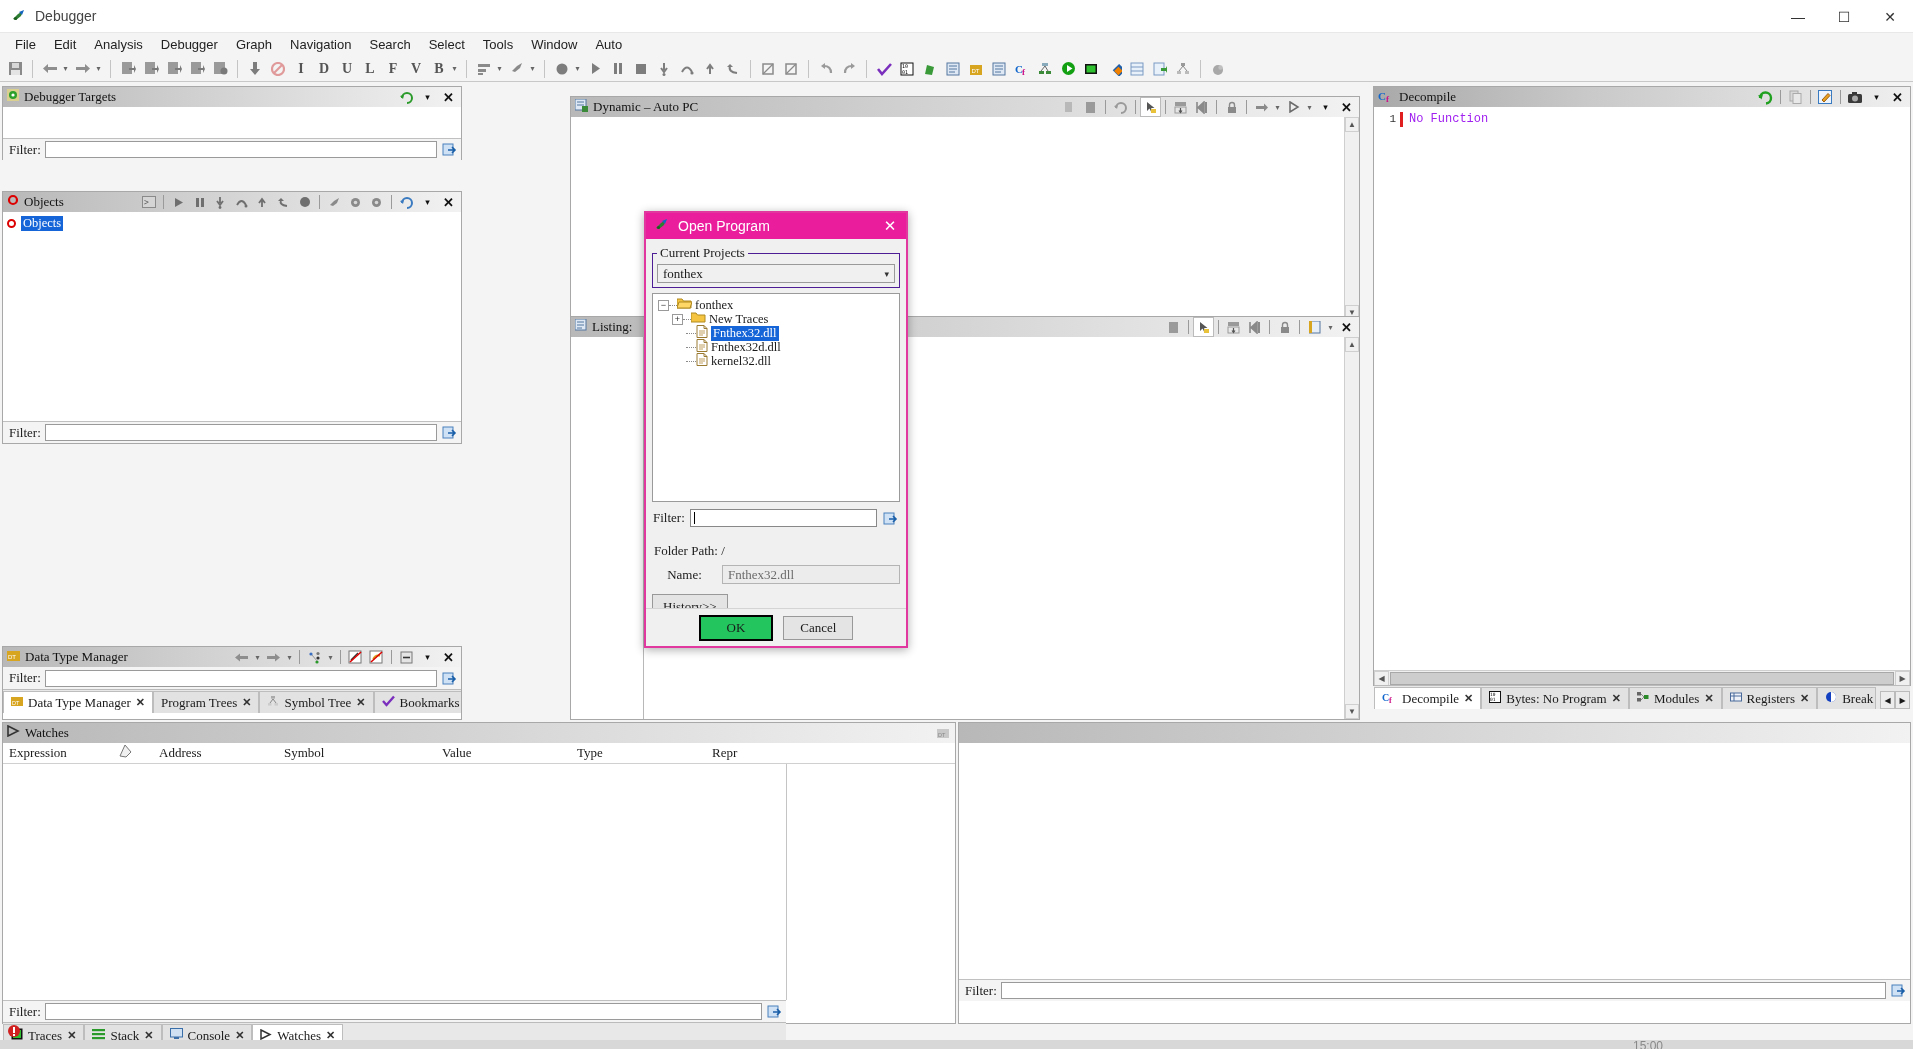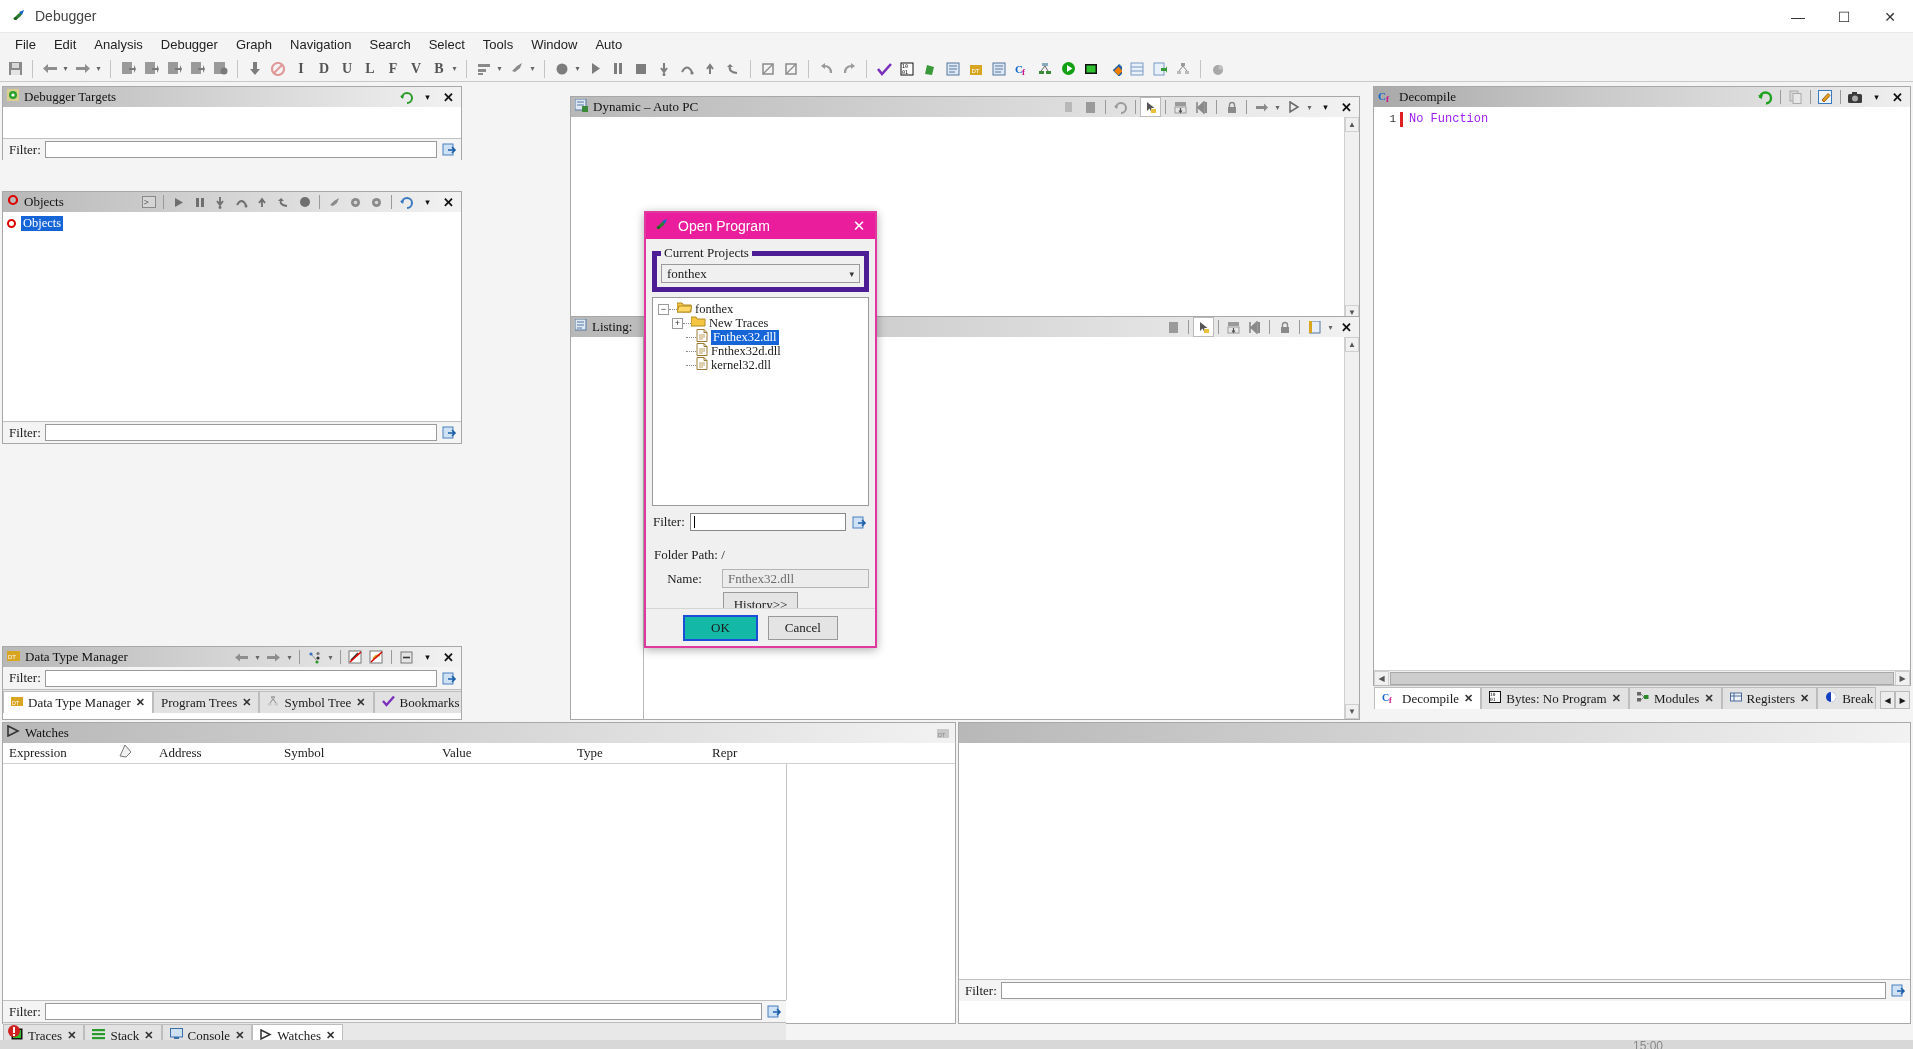--- a/index.html
+++ b/index.html
@@ -99,36 +99,36 @@
   .vscroll .arrow.bot { position: absolute; bottom: 0; left: 0; right: 0; }
   .hscroll { position: absolute; left: 0; right: 0; bottom: 0; height: 15px; background: #f0f0f0;
              border-top: 1px solid #cfcfcf; display: flex; align-items: center; }
   .hscroll .arrow { width: 15px; height: 15px; display:flex; align-items:center; justify-content:center;
                     font-size: 8px; color: #555; border: 1px solid #cfcfcf; }
   .hthumb { height: 13px; background: #cdcdcd; border: 1px solid #a8a8a8; }
 
   
   .overlay { position: absolute; inset: 0; }
   .dialog {
-    position: absolute; left: 644px; top: 211px; width: 233px; height: 437px;
+    position: absolute; left: 644px; top: 211px; width: 264px; height: 437px;
     background: #f0f0f0; border: 2px solid #e0389f;
     box-shadow: 0 2px 9px rgba(0,0,0,.32);
   }
   .dlg-title {
     height: 26px; background: #ea1e9c; display: flex; align-items: center;
     color: #fff; font-family: "Liberation Sans", sans-serif; font-size: 14px;
     padding-left: 8px; position: relative;
   }
   .dlg-title .dt-text { margin-left: 8px; }
   .dlg-close { position: absolute; right: 6px; top: 3px; width: 20px; height: 20px;
                display:flex; align-items:center; justify-content:center; color:#fff;
                font-family:"Liberation Sans",sans-serif; font-size:15px; }
   .dlg-body { padding: 4px 6px 0 6px; }
   fieldset.grp {
-    border: 5px solid #4c1d95; margin: 2px 0 0 0; padding: 3px 4px 4px 4px;
+    border: 1px solid #4c1d95; margin: 2px 0 0 0; padding: 3px 4px 4px 4px;
   }
   fieldset.grp legend { font-size: 13px; padding: 0 3px; }
   .combo {
     height: 19px; background: #f0f0f0; border: 1px solid #9a9a9a;
     display: flex; align-items: center; padding-left: 5px; font-size: 13px; position: relative;
   }
   .combo .carr { position: absolute; right: 5px; font-size: 9px; color: #333; }
   .tree {
     margin-top: 5px; height: 209px; background: #fff; border: 1px solid #9a9a9a;
     padding: 4px 3px; overflow: hidden;
@@ -146,30 +146,30 @@
   }
   .dlg-filter .dfi { flex:1; height:18px; background:#fff; border:1px solid #888;
                      display:flex; align-items:center; padding-left:3px; }
   .caret { width:1px; height:12px; background:#000; }
   .fp-row { margin-top: 14px; font-size: 13px; padding-left: 2px; }
   .fp-row b { font-weight: normal; }
   .name-row { display:flex; align-items:center; margin-top: 6px; font-size: 13px; }
   .name-row .nlbl { width: 70px; text-align: center; padding-right: 5px; }
   .name-row .nval { flex:1; height: 19px; background:#ececec; border:1px solid #b4b4b4;
                     display:flex; align-items:center; padding-left:5px; color:#6b6b6b; }
-  .hist-wrap { display:flex; justify-content:center; margin-top: 4px; }
+  .hist-wrap { display:flex; justify-content:flex-start; margin-top: 10px; }
   .btn {
     font-size: 13px; background: #e4e4e4; border: 1px solid #999; padding: 3px 12px;
     font-family: "Liberation Serif", serif;
   }
   .btn.hist { padding: 4px 10px; }
   .dlg-foot { position:absolute; left:0; right:0; bottom:0; height: 38px; background:#f0f0f0;
               border-top: 1px solid #d4d4d4; display:flex; align-items:center;
               justify-content:center; gap: 10px; }
-  .btn.ok { border: 2px solid #1d4ed8; background:#14b8a6; padding: 3px 26px; }
+  .btn.ok { border: 2px solid #000000; background:#22c55e; padding: 3px 26px; }
   .btn.cancel { padding: 3px 16px; }
 
   
   .dec-line { display:flex; align-items:center; height:18px; font-family:"Liberation Mono", monospace;
               font-size:12px; }
   .dec-num { width: 22px; text-align:right; color:#333; font-size:11px; }
   .dec-bar { width:3px; height:15px; background:#e02020; margin: 0 6px 0 4px; }
   .dec-txt { color: #a020f0; }
 
   .objects-row { display:flex; align-items:center; height:16px; padding-left:4px; gap:5px; }

